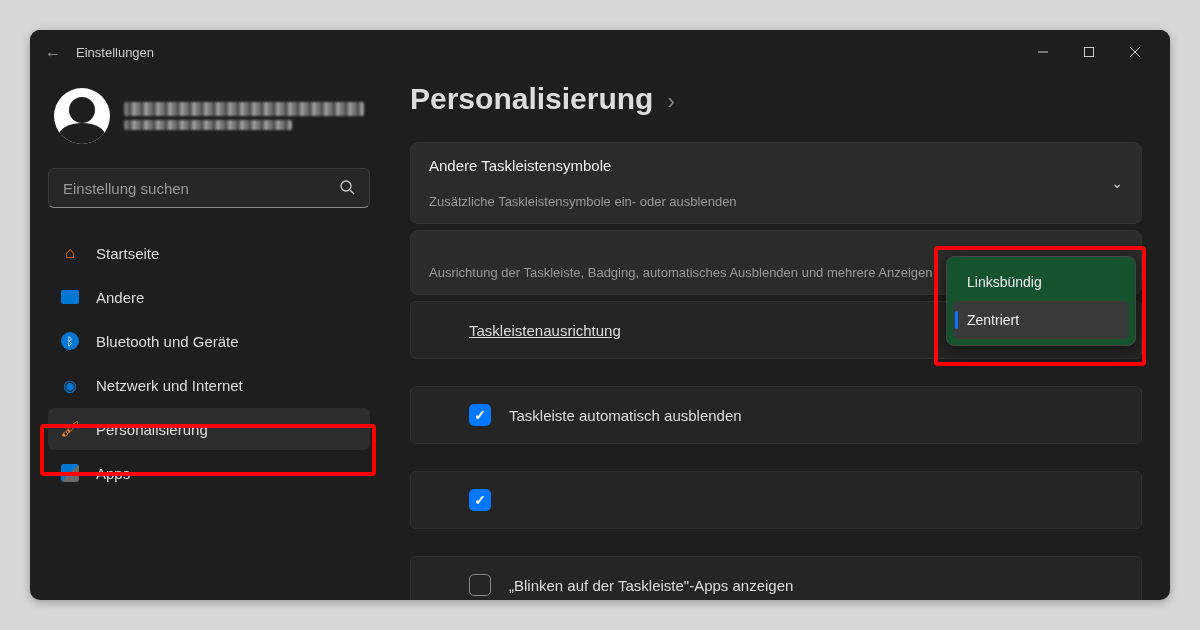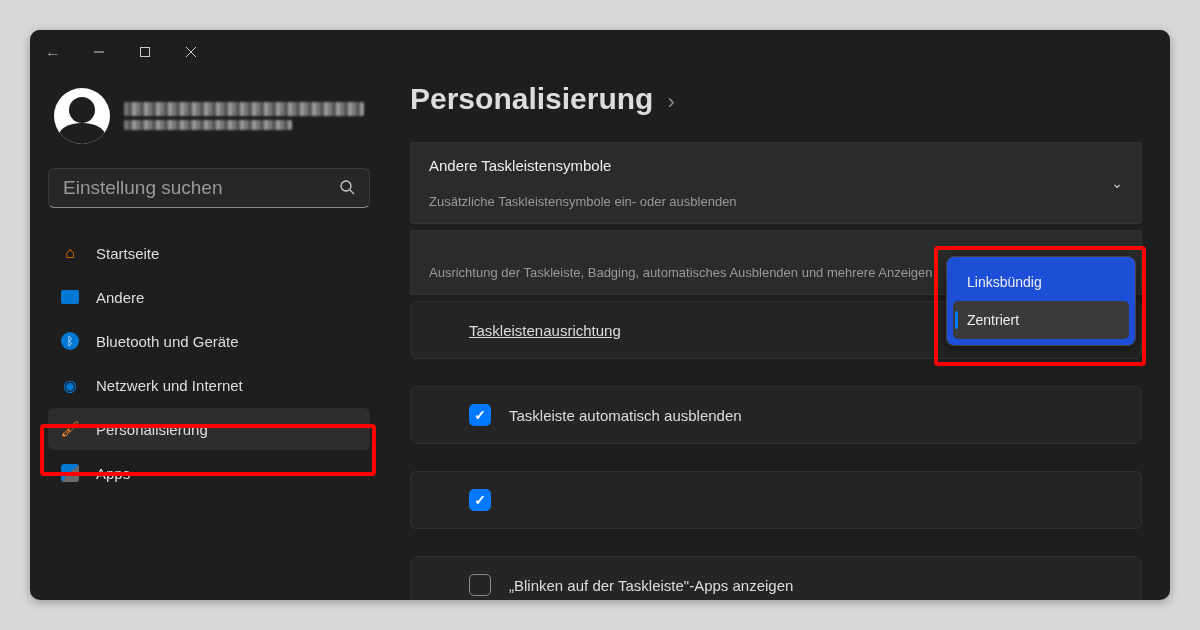--- a/index.html
+++ b/index.html
@@ -24,21 +24,21 @@
   .sidebar { width: 352px; display: flex; flex-direction: column; padding: 8px 12px 0 18px; }
   .user-block { display: flex; align-items: center; gap: 14px; padding: 6px 6px 18px 6px; }
   .avatar { width: 56px; height: 56px; border-radius: 50%; background:#fff; position:relative; overflow:hidden; }
   .avatar::before { content:''; position:absolute; width:26px; height:26px; border-radius:50%; background:#1e1e1e; left:15px; top:9px;}
   .avatar::after { content:''; position:absolute; width:48px; height:28px; border-radius:50% 50% 0 0; background:#1e1e1e; left:4px; top:35px;}
   .user-info { flex:1; display:flex; flex-direction:column; gap:4px;}
   .blur-line { height:14px; border-radius:2px; background: repeating-linear-gradient(90deg,#777 0 4px,#555 4px 8px,#999 8px 12px); filter: blur(1px); }
   .blur-line.small { height:10px; width:70%; }
   
   .search-box { display:flex; align-items:center; background:#272727; border:1px solid #3a3a3a; border-bottom:1px solid #888; border-radius:6px; height:40px; padding:0 14px; margin-top:6px; }
-  .search-box input { flex:1; background:transparent; border:none; outline:none; color:#f0abfc; font-size:19px; }
+  .search-box input { flex:1; background:transparent; border:none; outline:none; color:#f0abfc; font-size:15px; }
   .search-box input::placeholder { color:#999; }
   .search-ico { color:#ccc; font-size:14px;}
   
   .nav-list { margin-top:24px; display:flex; flex-direction:column; gap:2px; position:relative;}
   .nav-item { display:flex; align-items:center; gap:16px; height:42px; padding:0 12px; border-radius:6px; color:#ddd; font-size:15px; cursor:pointer; position:relative; }
   .nav-item.active { background:#2d2d2d; }
   .nav-ico { width:20px; height:20px; display:flex; align-items:center; justify-content:center; font-size:16px; }
   .ico-home { color:#ff7a00; }
   .ico-system { width:18px; height:14px; background:#0078d4; border-radius:2px; }
   .ico-bt { color:#fff; background:#0078d4; border-radius:50%; width:18px; height:18px; font-size:11px; display:flex; align-items:center; justify-content:center;}
@@ -47,48 +47,49 @@
   .ico-apps { width:18px; height:18px; background:linear-gradient(135deg,#0078d4 0 50%,#6a6a6a 50% 100%); border-radius:3px;}
   
   .red-box-1 { position:absolute; border:4px solid #ff0000; border-radius:4px; pointer-events:none; left:-8px; width:336px; top:192px; height:52px; }
   
   .content { flex:1; padding: 6px 28px 0 28px; overflow:hidden; position:relative;}
   .breadcrumb { display:flex; align-items:baseline; gap:14px; color:#fff; margin-bottom:26px; margin-top:2px; }
   .bc-1 { font-size:30px; font-weight:600; color:#ddd; }
   .bc-sep { color:#888; font-size:22px;}
   .bc-2 { font-size:30px; font-weight:600; color:#fff; }
   
-  .section-card { background:#2b2b2b; border:1px solid #333; border-radius:2px; padding:14px 18px; display:flex; align-items:center; margin-bottom:6px;}
+  .section-card { background:#2b2b2b; border:1px solid #333; border-radius:8px; padding:14px 18px; display:flex; align-items:center; margin-bottom:6px;}
   .section-text { flex:1; }
   .section-title { color:#eee; font-size:15px; }
   .section-sub { color:#999; font-size:13px; margin-top:20px;}
   .chev { color:#ccc; font-size:14px;}
   
   .sub-group { display:flex; flex-direction:column; margin-top:4px;}
   .row { background:#252525; border:1px solid #303030; border-radius:6px; padding:0 18px 0 58px; height:58px; display:flex; align-items:center; color:#ddd; font-size:15px; margin-bottom:4px; position:relative;margin-top:23px;}
   .row .chk { width:22px; height:22px; border-radius:5px; margin-right:18px; display:flex; align-items:center; justify-content:center;}
   .row .chk.checked { background:#0078ff; }
   .row .chk.unchecked { border:1.5px solid #888; }
   .row .chk.checked::after { content:'✓'; color:#fff; font-size:14px; font-weight:bold;}
   
   .dropdown-row { background:#252525; border:1px solid #303030; border-radius:6px; padding:0 18px 0 58px; height:58px; display:flex; align-items:center; color:#ddd; font-size:15px; margin-bottom:4px;text-decoration:underline;}
   
-  .popup { position:absolute; right:34px; top:182px; width:190px; background:#1d4ed8; border:1px solid #444; border-radius:8px; padding:6px; box-shadow:0 4px 16px rgba(0,0,0,0.5); z-index:10;text-align:center;}
+  .popup { position:absolute; right:34px; top:182px; width:190px; background:#14532d; border:1px solid #444; border-radius:8px; padding:6px; box-shadow:0 4px 16px rgba(0,0,0,0.5); z-index:10;text-align:center;}
   .popup-item { height:38px; display:flex; align-items:center; padding:0 14px; color:#eee; font-size:14px; border-radius:5px; cursor:pointer; position:relative;}
   .popup-item.selected { background:#3a3a3a; }
   .popup-item.selected::before { content:''; position:absolute; left:2px; top:10px; width:3px; height:18px; background:#0078ff; border-radius:2px;}
   
   .red-box-2 { position:absolute; border:4px solid #ff0000; border-radius:4px; pointer-events:none; right:24px; top:172px; width:212px; height:120px; z-index:20;}
 </style>
 </head>
 <body>
 
 <div class="window">
   <div class="titlebar">
     <div class="back-btn">←</div>
+    <div class="titlebar-text">Einstellungen</div>
     <div class="win-controls">
       <div class="win-btn">
           <svg width="12" height="12">
             <line x1="1" y1="6" x2="11" y2="6" stroke-width="1"></line>
           </svg>
         </div>
       <div class="win-btn">
           <svg width="12" height="12">
             <rect x="1.5" y="1.5" width="9" height="9" stroke-width="1"></rect>
           </svg>

